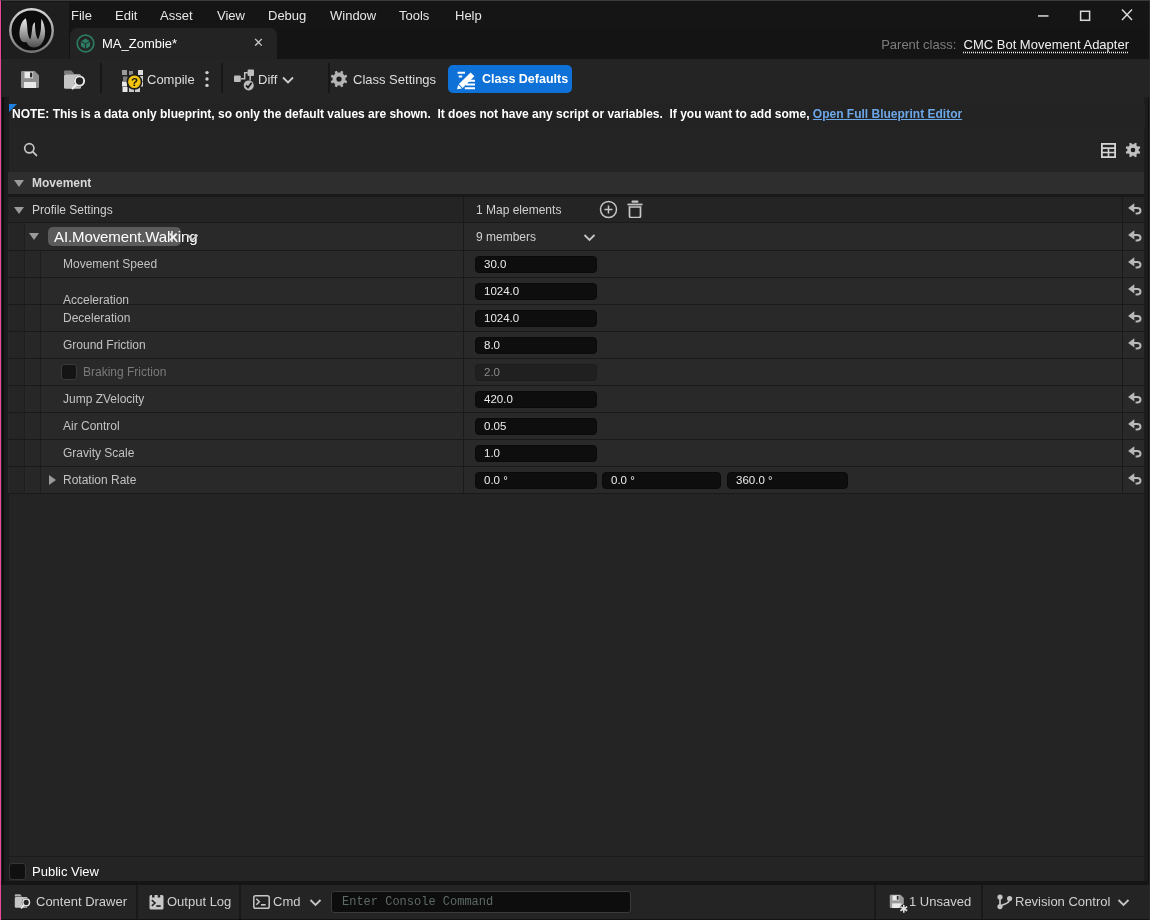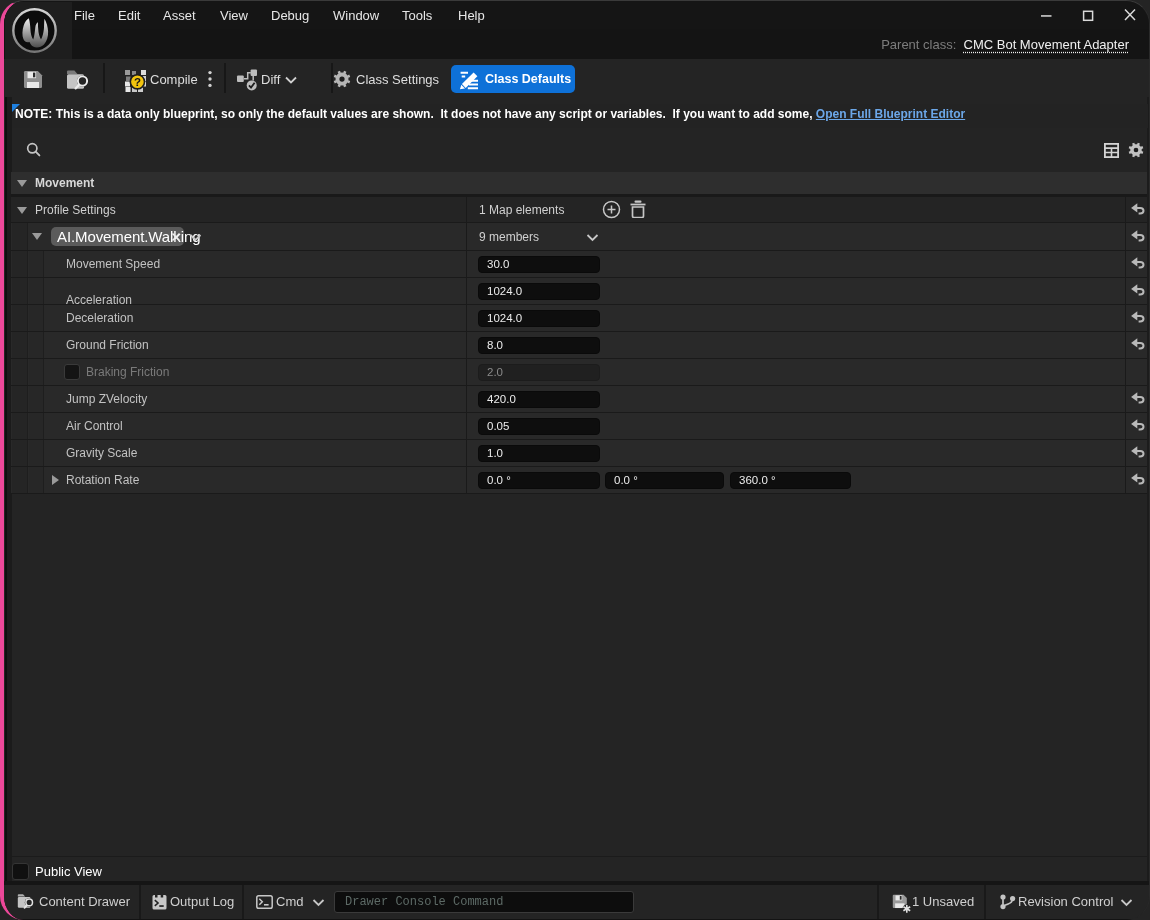--- a/index.html
+++ b/index.html
@@ -1,19 +1,19 @@
 <!DOCTYPE html>
 <html><head>
 <meta charset="utf-8">
 <style>
 html,body{margin:0;padding:0;background:#242424;}
 *{box-sizing:border-box;}
 #win{position:relative;width:1150px;height:920px;background:#242424;overflow:hidden;
   font-family:"Liberation Sans",sans-serif;color:#ccc;
-  border-top:1px solid #3a3a3a;border-left:4px solid #ec4899;border-right:1px solid #2a2a2a;border-radius:24px;}
+  border-top:1px solid #3a3a3a;border-left:1px solid #ec4899;border-right:1px solid #2a2a2a;}
 .abs{position:absolute;}
 
 #titlebar{position:absolute;left:0;top:0;width:1150px;height:28px;background:#151515;}
 #tabrow{position:absolute;left:0;top:28px;width:1150px;height:30px;background:#141414;}
 #logosq{position:absolute;left:1px;top:1px;width:67px;height:57px;background:#1e1e1e;}
 .menu{position:absolute;top:7px;font-size:13px;color:#e6e6e6;}
 #tab{position:absolute;left:69px;top:27px;width:207px;height:31px;background:#232323;border-radius:7px 7px 0 0;}
 #tab .ttl{position:absolute;left:32px;top:8px;font-size:13px;color:#fff;}
 #tab .cl{position:absolute;left:183px;top:7px;font-size:13px;color:#c8c8c8;}
 #parentclass{position:absolute;top:36px;right:20px;font-size:13px;color:#7d7d7d;}
@@ -97,20 +97,32 @@
   <div class="menu" style="left:329px">Window</div>
   <div class="menu" style="left:398px">Tools</div>
   <div class="menu" style="left:454px">Help</div>
 
   <svg class="abs" style="left:1026px;top:0" width="120" height="28" viewBox="0 0 120 28">
     <rect x="11" y="14.2" width="10.5" height="1.5" fill="#d9d9d9"></rect>
     <rect x="53.6" y="10.3" width="9" height="9" fill="none" stroke="#d9d9d9" stroke-width="1.5"></rect>
     <path d="M95 8.5 L105 19 M105 8.5 L95 19" stroke="#d9d9d9" stroke-width="1.5"></path>
   </svg>
 
+  <div id="tab">
+    <svg class="abs" style="left:6px;top:6px" width="19" height="19" viewBox="0 0 19 19">
+      <circle cx="9.5" cy="9.5" r="8.3" fill="none" stroke="#2c7a62" stroke-width="1.7"></circle>
+      <g fill="#2c7a62">
+        <path d="M9.5 4.6 L13.7 7 L9.5 9.4 L5.3 7 Z"></path>
+        <path d="M4.9 7.7 L9 10.1 L9 14.7 L4.9 12.3 Z"></path>
+        <path d="M14.1 7.7 L10 10.1 L10 14.7 L14.1 12.3 Z"></path>
+      </g>
+    </svg>
+    <div class="ttl">MA_Zombie*</div>
+    <div class="cl">✕</div>
+  </div>
   <div id="parentclass">Parent class: &nbsp;<a>CMC Bot Movement Adapter</a></div>
 
   <div id="toolbar"></div>
 
   <svg class="abs" style="left:19px;top:69px" width="20" height="19" viewBox="0 0 20 19">
     <path d="M1 2.2 Q1 1 2.2 1 L14.8 1 L19 5.2 L19 16.8 Q19 18 17.8 18 L2.2 18 Q1 18 1 16.8 Z" fill="#8f8f8f"></path>
     <rect x="4.5" y="1.8" width="8.6" height="6.4" fill="#e9e9e9"></rect>
     <rect x="10" y="2.6" width="2.3" height="4.7" fill="#2a2a2a"></rect>
     <rect x="4" y="12" width="12" height="6" fill="#e9e9e9"></rect>
   </svg>
@@ -404,21 +416,21 @@
 
     <svg class="abs" style="left:252px;top:10px" width="17" height="14" viewBox="0 0 17 14">
       <rect x="0.8" y="0.8" width="15.4" height="12.4" rx="1.8" fill="none" stroke="#c8c8c8" stroke-width="1.5"></rect>
       <path d="M3.3 3.7 L6.3 6.7 L3.3 9.7" stroke="#c8c8c8" stroke-width="1.5" fill="none"></path>
       <rect x="8" y="9" width="4.6" height="1.6" fill="#c8c8c8"></rect>
     </svg>
     <div class="abs sbtxt" style="left:272px;top:9px">Cmd</div>
     <svg class="abs" style="left:308px;top:13px" width="13" height="9" viewBox="0 0 13 9">
         <path d="M1.5 2 L6.5 7 L11.5 2" stroke="#c6c6c6" stroke-width="1.8" fill="none"></path>
       </svg>
-    <div id="console">Drawer Console Command</div>
+    <div id="console">Enter Console Command</div>
     <div class="ssep" style="left:873px"></div>
 
     <svg class="abs" style="left:888px;top:9px" width="19" height="19" viewBox="0 0 19 19">
       <g transform="scale(0.78)">
         <path d="M1 2.2 Q1 1 2.2 1 L14.8 1 L19 5.2 L19 16.8 Q19 18 17.8 18 L2.2 18 Q1 18 1 16.8 Z" fill="#9a9a9a"></path>
         <rect x="4.5" y="1.8" width="8.6" height="6.4" fill="#e9e9e9"></rect>
         <rect x="10" y="2.6" width="2.3" height="4.7" fill="#2a2a2a"></rect>
         <rect x="4" y="12" width="12" height="6" fill="#e9e9e9"></rect>
       </g>
       <circle cx="14.8" cy="14.8" r="4.2" fill="#242424"></circle>

